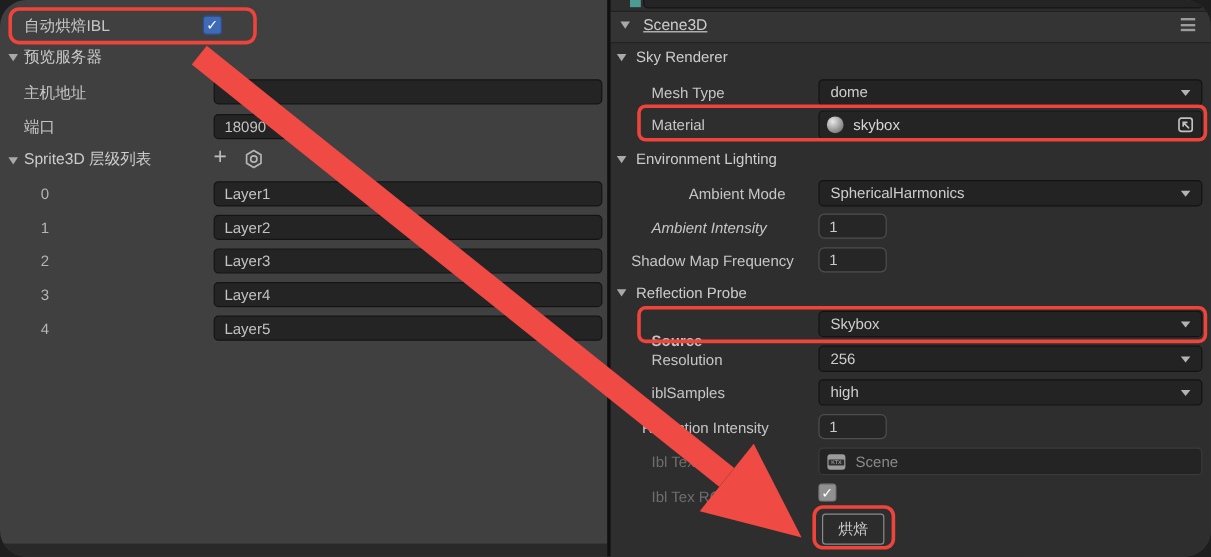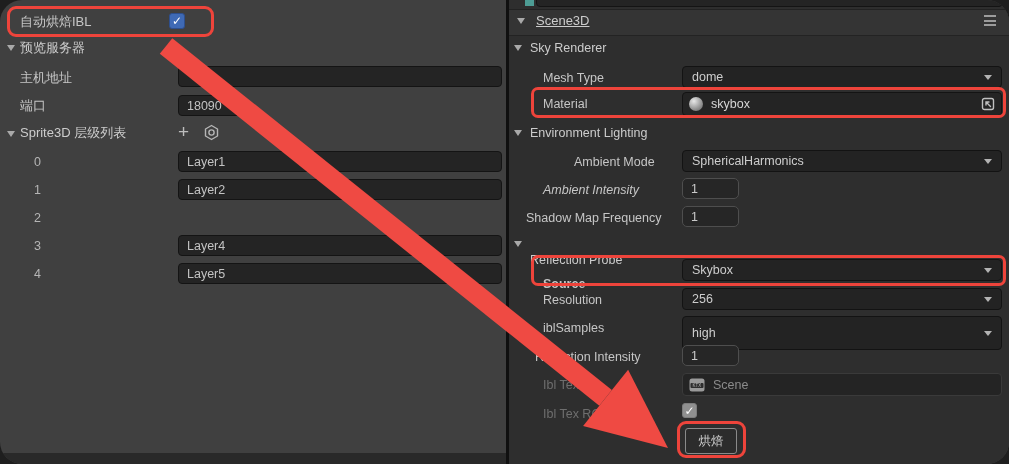--- a/index.html
+++ b/index.html
@@ -74,20 +74,23 @@
 
     <span class="num-lbl" style="left:34px;top:155px;">0</span>
     <div class="inp" style="left:178px;top:151px;width:324px;height:21px;">
         <span>Layer1</span>
       </div>
     <span class="num-lbl" style="left:34px;top:183px;">1</span>
     <div class="inp" style="left:178px;top:179px;width:324px;height:21px;">
         <span>Layer2</span>
       </div>
     <span class="num-lbl" style="left:34px;top:211px;">2</span>
+    <div class="inp" style="left:178px;top:207px;width:324px;height:21px;">
+        <span>Layer3</span>
+      </div>
     <span class="num-lbl" style="left:34px;top:239px;">3</span>
     <div class="inp" style="left:178px;top:235px;width:324px;height:21px;">
         <span>Layer4</span>
       </div>
     <span class="num-lbl" style="left:34px;top:267px;">4</span>
     <div class="inp" style="left:178px;top:263px;width:324px;height:21px;">
         <span>Layer5</span>
       </div>
 
     <div class="abs" style="left:0;top:453px;width:506px;height:11px;background:#292929;"></div>
@@ -143,36 +146,36 @@
     <div class="numinp" style="left:173px;top:178px;width:57px;height:21px;">
         <span>1</span>
       </div>
 
     <span class="lbl" style="left:17px;top:210px;">Shadow Map Frequency</span>
     <div class="numinp" style="left:173px;top:206px;width:57px;height:21px;">
         <span>1</span>
       </div>
 
     <span class="tri" style="left:5px;top:241px;"></span>
-    <span class="sec-lbl" style="left:21px;top:252px;">Reflection Probe</span>
+    <span class="sec-lbl" style="left:21px;top:236px;">Reflection Probe</span>
 
     <span class="lbl" style="left:34px;top:276px;font-weight:bold;">Source</span>
     <div class="dd" style="left:173px;top:259px;width:320px;height:22px;">
       <span>Skybox</span>
       <span class="caret"></span>
     </div>
 
     <span class="lbl" style="left:34px;top:292px;">Resolution</span>
     <div class="dd" style="left:173px;top:288px;width:320px;height:22px;">
       <span>256</span>
       <span class="caret"></span>
     </div>
 
     <span class="lbl" style="left:34px;top:320px;">iblSamples</span>
-    <div class="dd" style="left:173px;top:316px;width:320px;height:34px;">
+    <div class="dd" style="left:173px;top:316px;width:320px;height:22px;">
       <span>high</span>
       <span class="caret"></span>
     </div>
 
     <span class="lbl" style="left:26px;top:349px;">Reflection Intensity</span>
     <div class="numinp" style="left:173px;top:345px;width:57px;height:21px;">
         <span>1</span>
       </div>
 
     <span class="lbl dis" style="left:34px;top:377px;">Ibl Tex</span>

